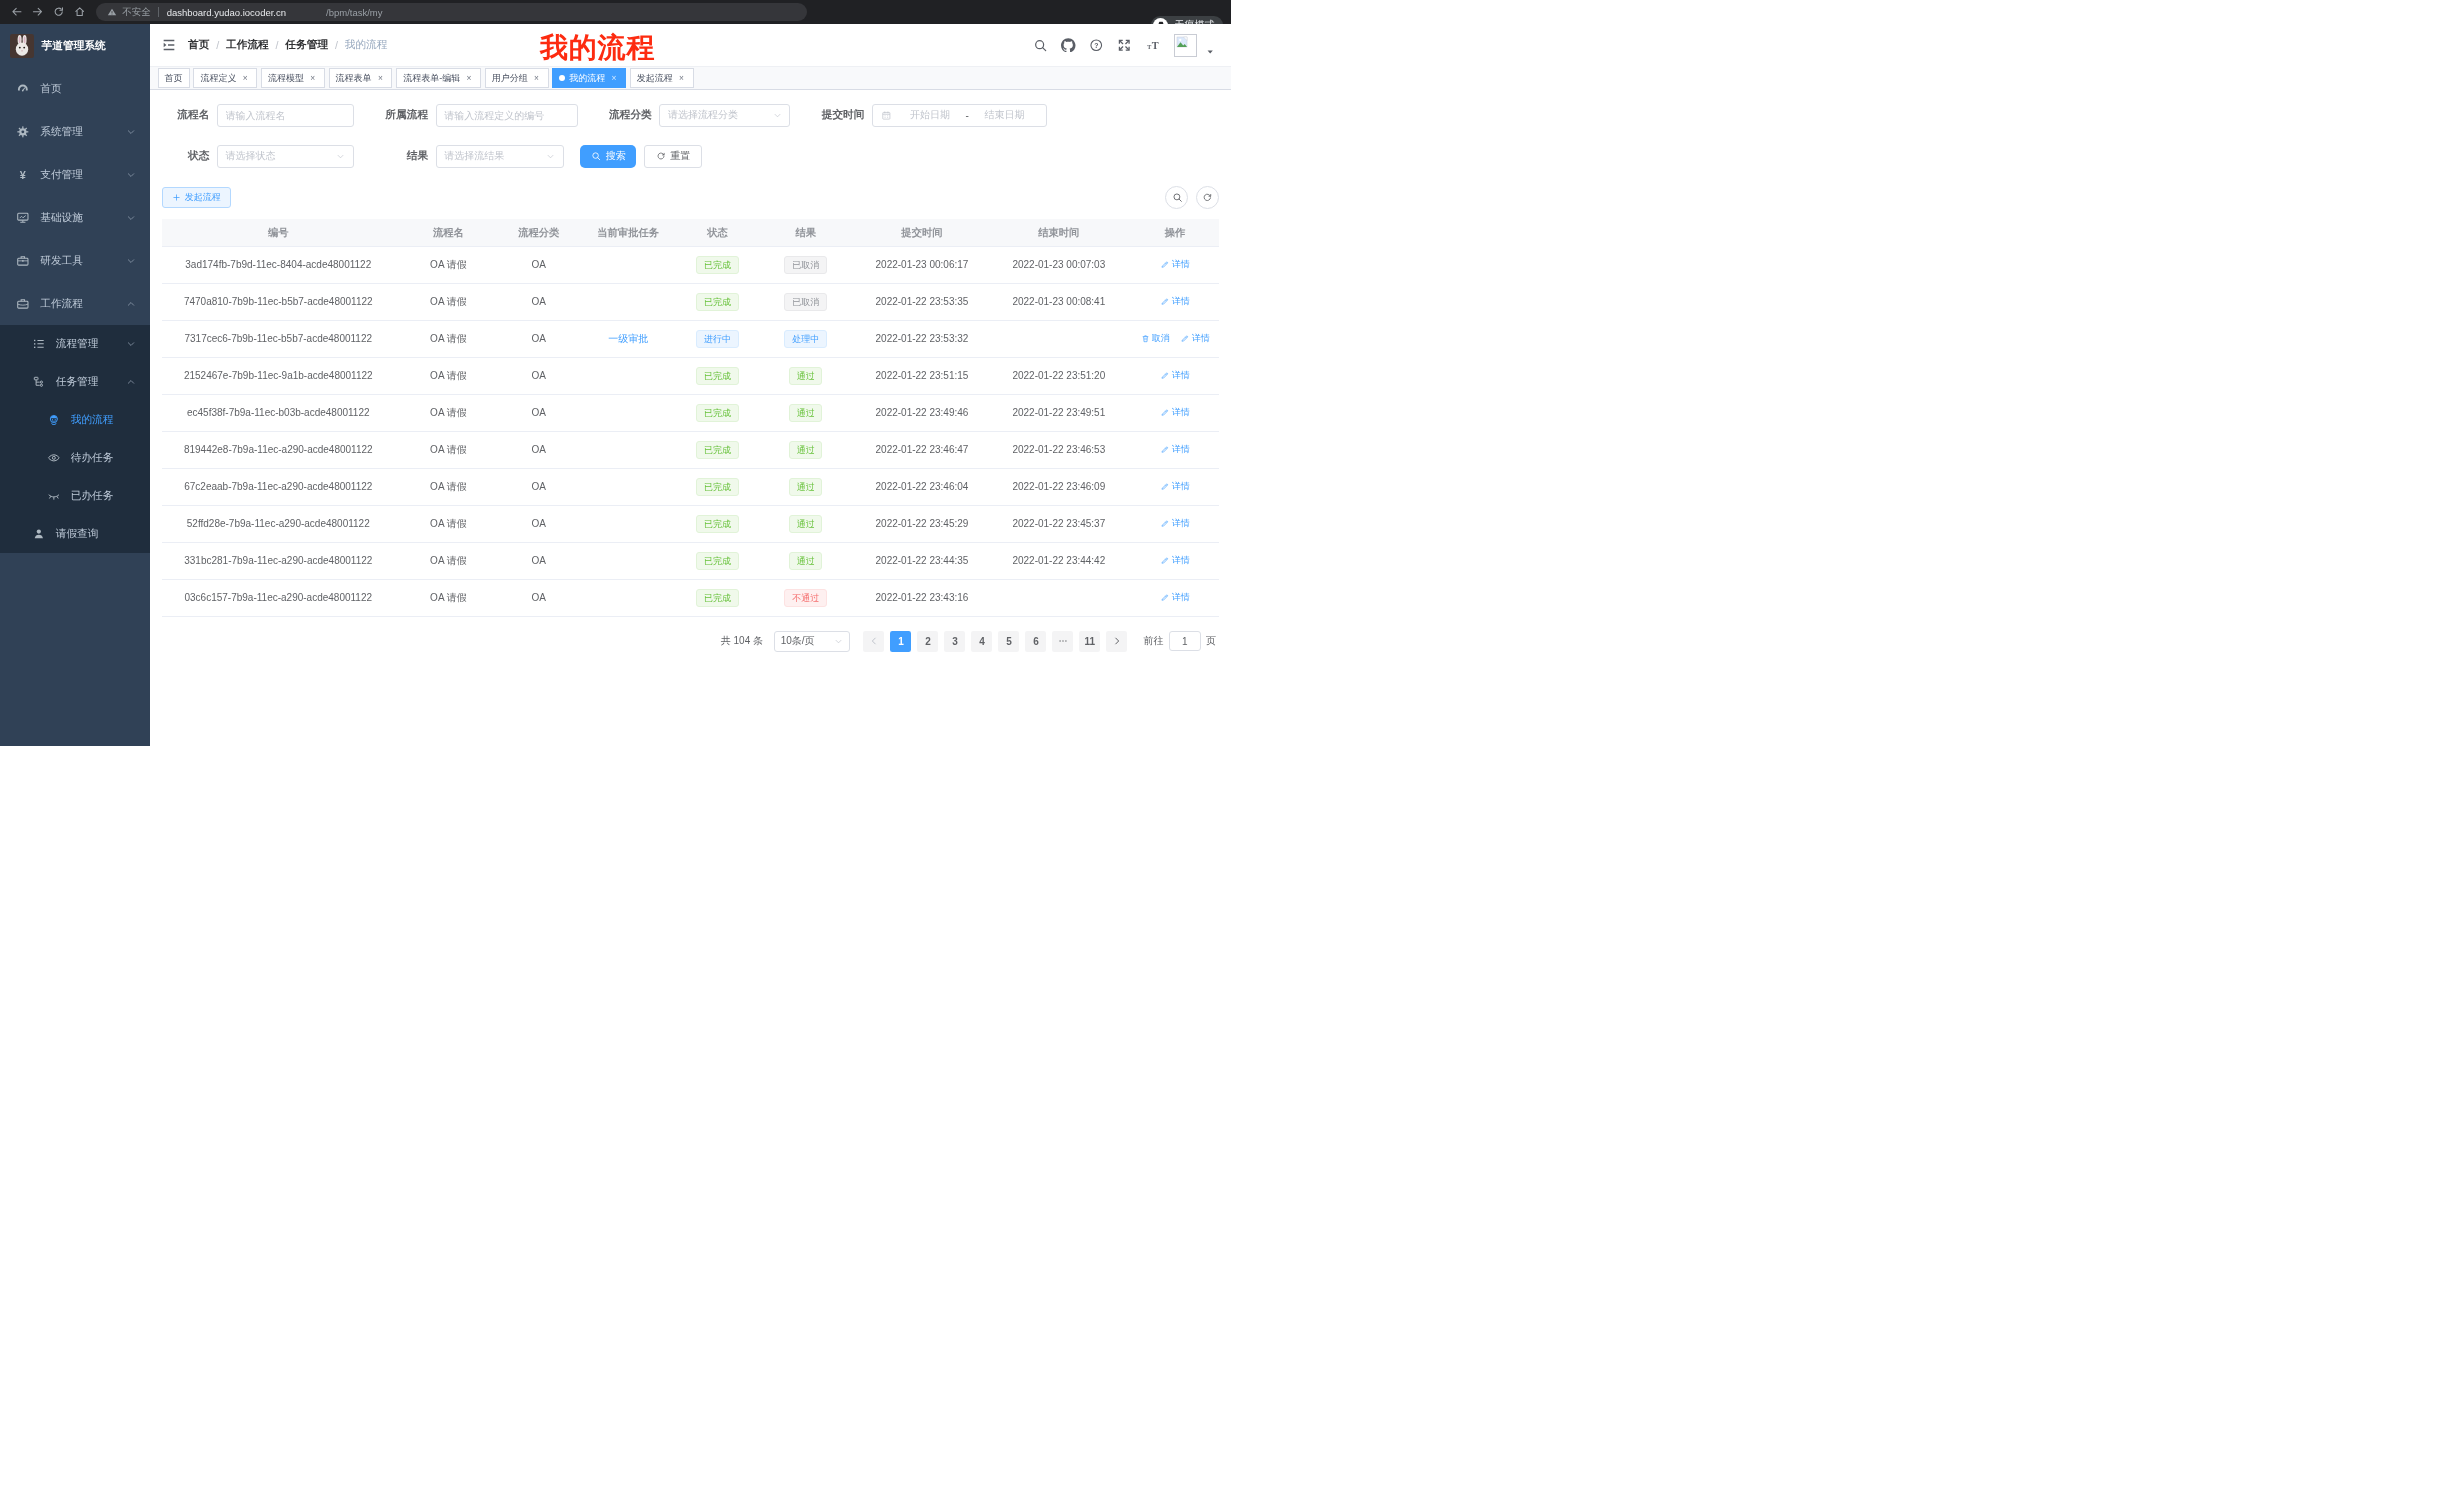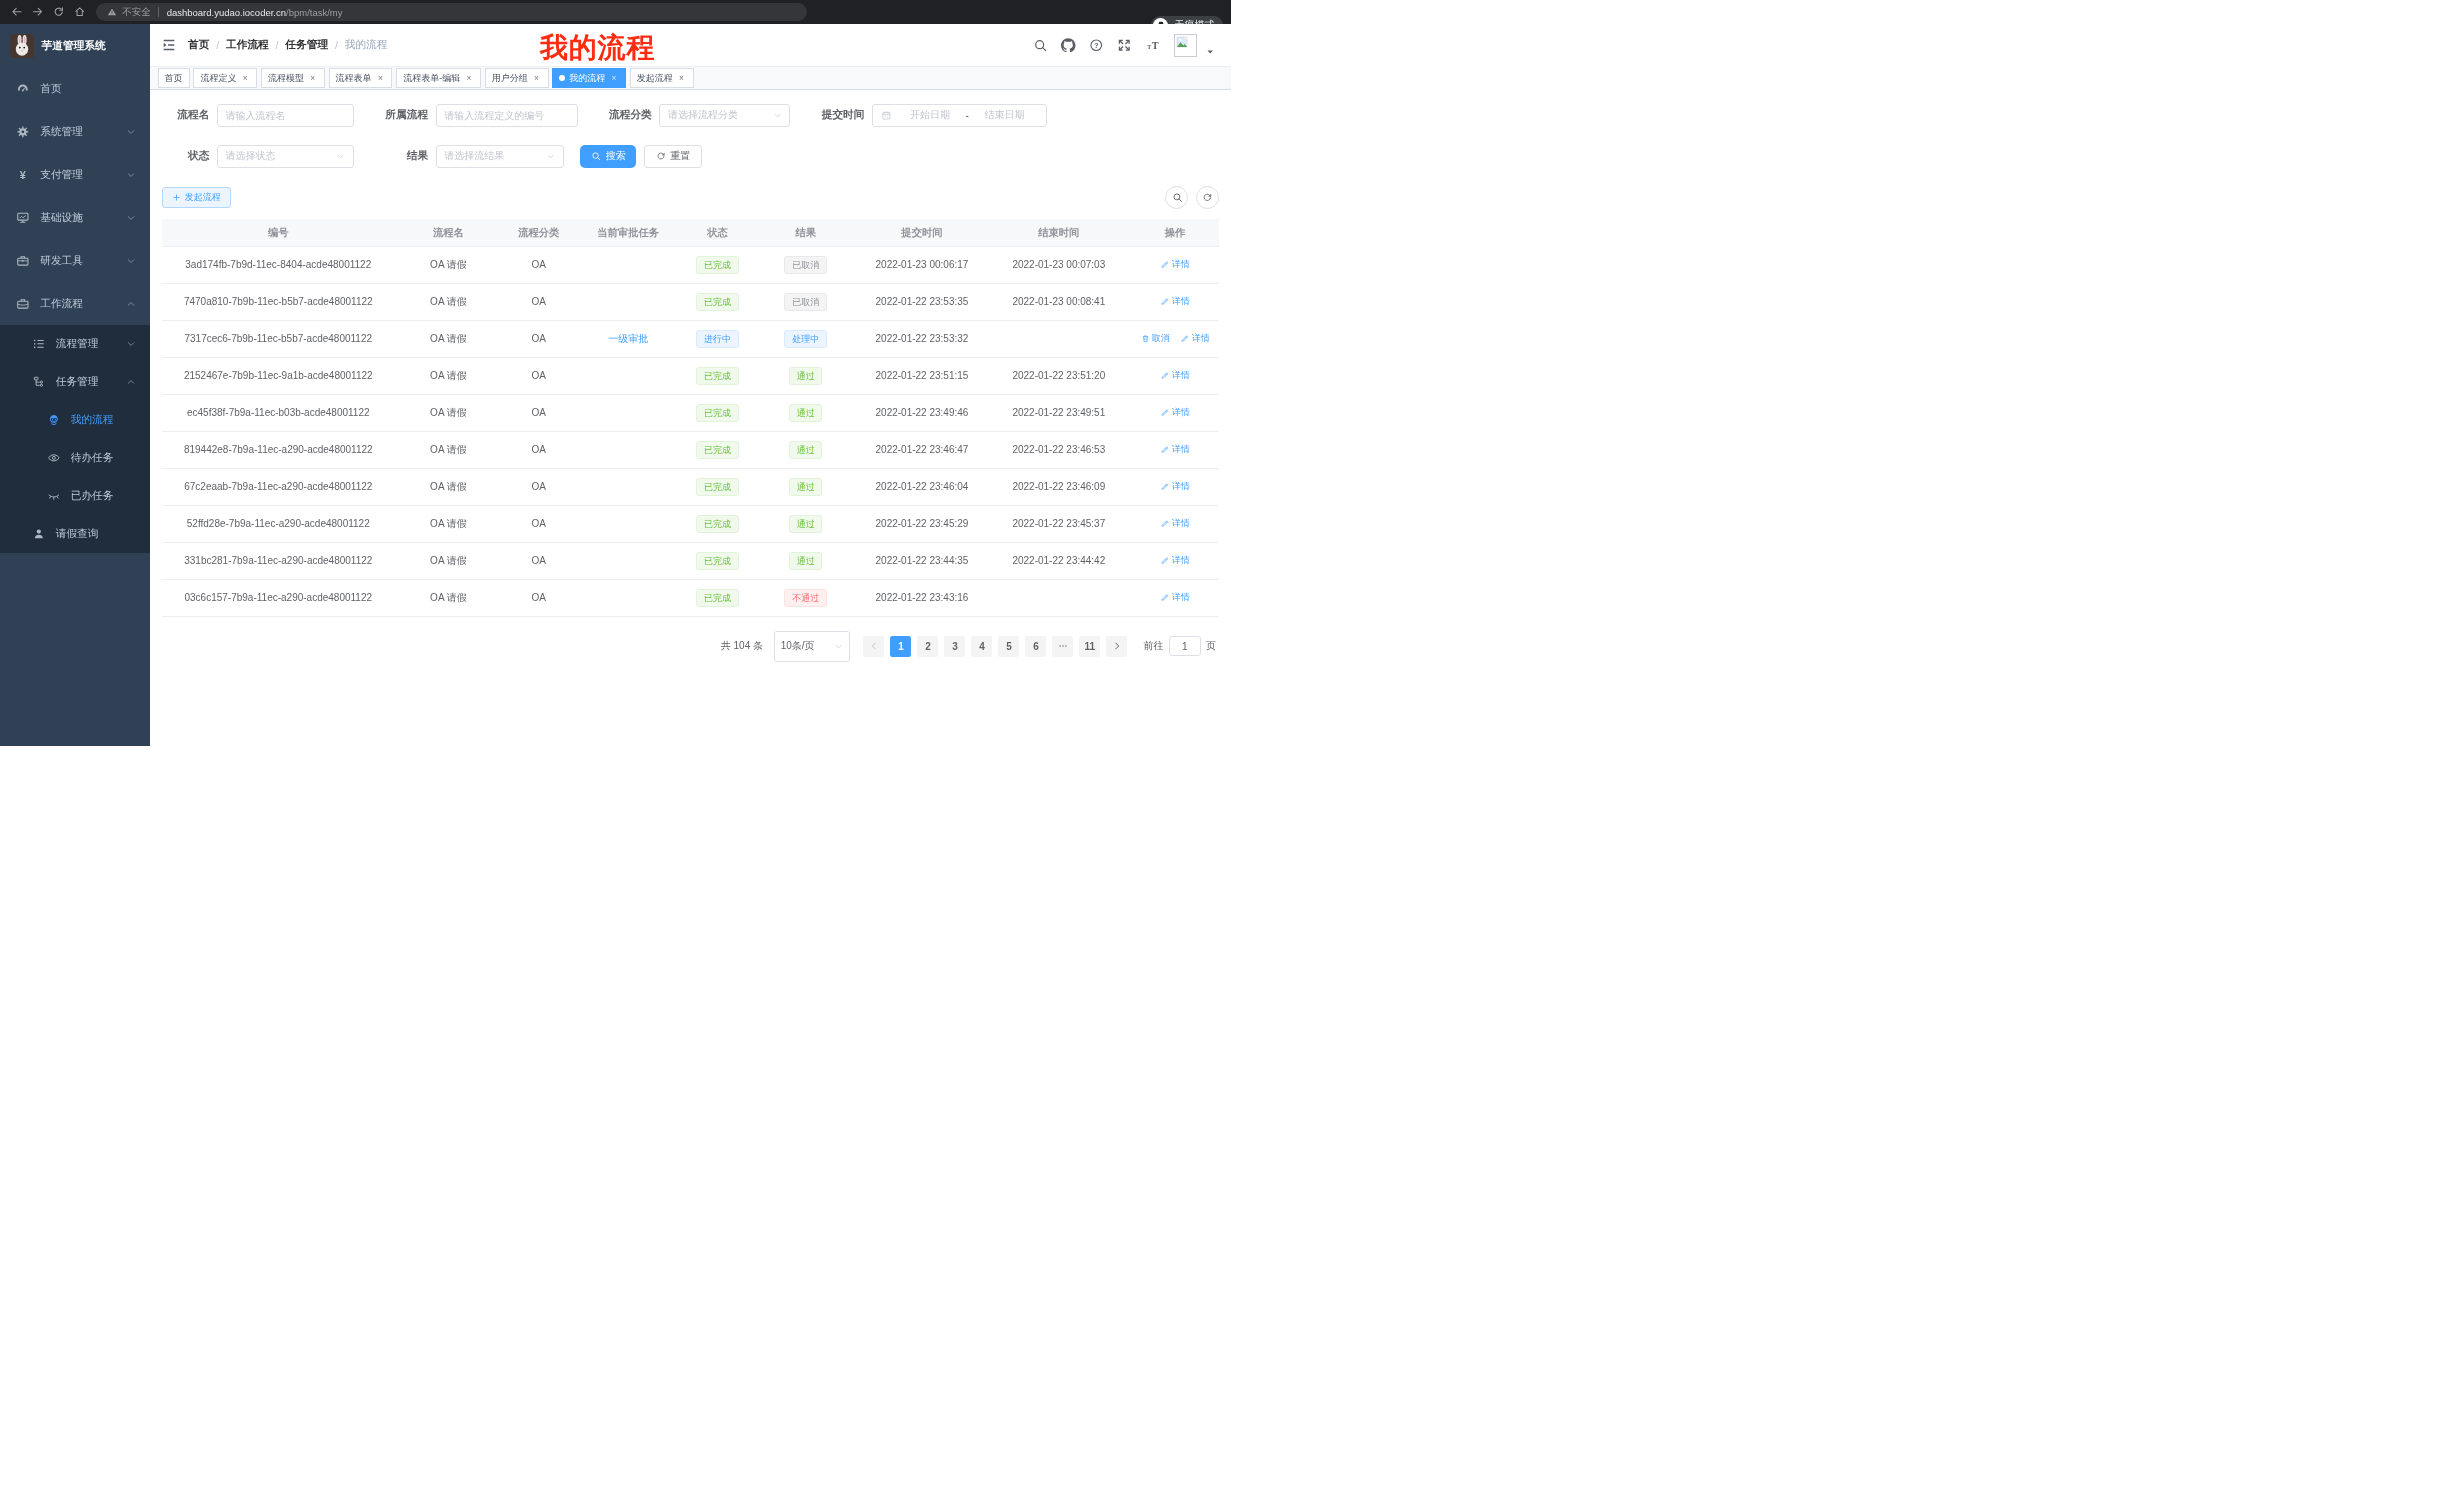--- a/index.html
+++ b/index.html
@@ -12,21 +12,21 @@
   svg { display:block; width:100%; height:100%; }
 
   
   .chrome { height:24px; background:#202124; display:flex; align-items:center; padding:0 7.6px; gap:3px; }
   .cicon { width:18px; height:18px; color:#9aa0a6; display:flex; align-items:center; justify-content:center; cursor:pointer; flex:none; }
   .cicon svg { width:11.4px; height:11.4px; }
   .addr { height:18px; width:711px; margin-left:4.6px; background:#35363a; border-radius:9px; display:flex; align-items:center; padding:0 10.7px; gap:5.3px; color:#9aa0a6; font-size:9.5px; flex:none; }
   .addr .warn { width:10px; height:10px; color:#9aa0a6; flex:none; }
   .addr-div { width:0.8px; height:10px; background:#5f6368; margin:0 2.3px; }
   .host { color:#e8eaed; }
-  .path { color:#9aa0a6; }
+  .path { color:#9aa0a6;margin-left:40px; }
   .chrome-right { margin-left:auto; display:flex; align-items:center; gap:10.7px;flex-direction:column; }
   .chrome-right .cicon svg { width:12px; height:12px; }
   .incog { display:flex; align-items:center; gap:6px; background:#3c4043; border-radius:10px; padding:1.5px 9px 1.5px 2.3px; color:#e8eaed; font-size:10px; }
   .incog-badge { width:15px; height:15px; border-radius:50%; background:#fff; color:#202124; flex:none; padding:1.5px; }
   .update { display:flex; align-items:center; gap:6.8px; border:1.1px solid #f28b82; border-radius:10.7px; padding:2.3px 6.8px 2.3px 10px; color:#f28b82; font-size:10px; cursor:pointer; }
   .update .dots { width:9px; height:10.7px; color:#f28b82; }
 
   
   .app { display:flex; height:722px; }
   .sidebar { width:150px; flex:none; background:#304156; color:#bfcbd9; display:flex; flex-direction:column; overflow:hidden; }
@@ -103,21 +103,21 @@
   .tag.success { color:#67c23a; background:#f0f9eb; border-color:#e1f3d8; }
   .tag.info    { color:#909399; background:#f4f4f5; border-color:#e9e9eb; }
   .tag.primary { color:#409eff; background:#ecf5ff; border-color:#d9ecff; }
   .tag.danger  { color:#f56c6c; background:#fef0f0; border-color:#fde2e2; }
   .task-link { color:#409eff; cursor:pointer; }
   .op-link { color:#409eff; font-size:9px; display:inline-flex; align-items:center; gap:2.3px; margin:0 5.3px; cursor:pointer; }
   .op-link .oi { width:9px; height:9px; flex:none; }
 
   .pagination { display:flex; align-items:center; justify-content:flex-end; margin:13.7px 3px 0; font-size:10px; color:#606266; }
   .pg-total { margin-right:10.7px; }
-  .pg-sizer { width:76px; height:31px; border:0.8px solid #dcdfe6; border-radius:3px; display:flex; align-items:center; justify-content:space-between; padding:0 6px; background:#fff; cursor:pointer; margin-right:10.7px; }
+  .pg-sizer { width:76px; height:21px; border:0.8px solid #dcdfe6; border-radius:3px; display:flex; align-items:center; justify-content:space-between; padding:0 6px; background:#fff; cursor:pointer; margin-right:10.7px; }
   .pg-btn { min-width:21px; height:21px; border-radius:2.3px; background:#f4f4f5; color:#606266; display:flex; align-items:center; justify-content:center; font-weight:bold; font-size:10px; cursor:pointer; margin:0 3px; padding:0 3px; }
   .pg-btn svg { width:10px; height:10px; }
   .pg-btn.active { background:#409eff; color:#fff; }
   .pg-btn.disabled { color:#c0c4cc; cursor:default; }
   .pg-goto { display:flex; align-items:center; gap:5.3px; margin-left:13px; }
   .pg-input { width:32px; height:20.5px; border:0.8px solid #dcdfe6; border-radius:3px; text-align:center; font-size:10px; color:#606266; }
 </style>
 </head>
 <body>
 

